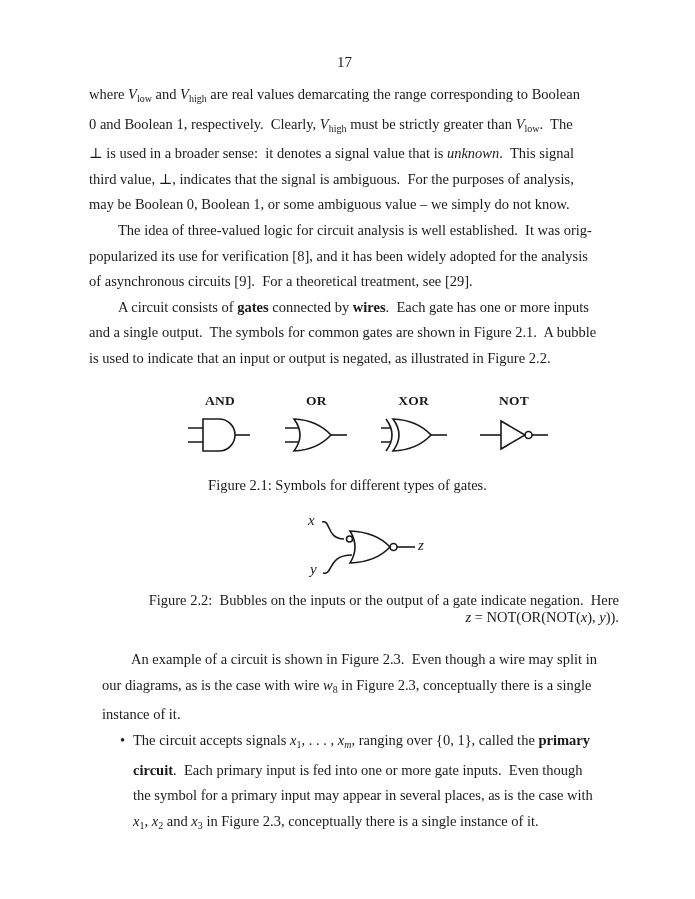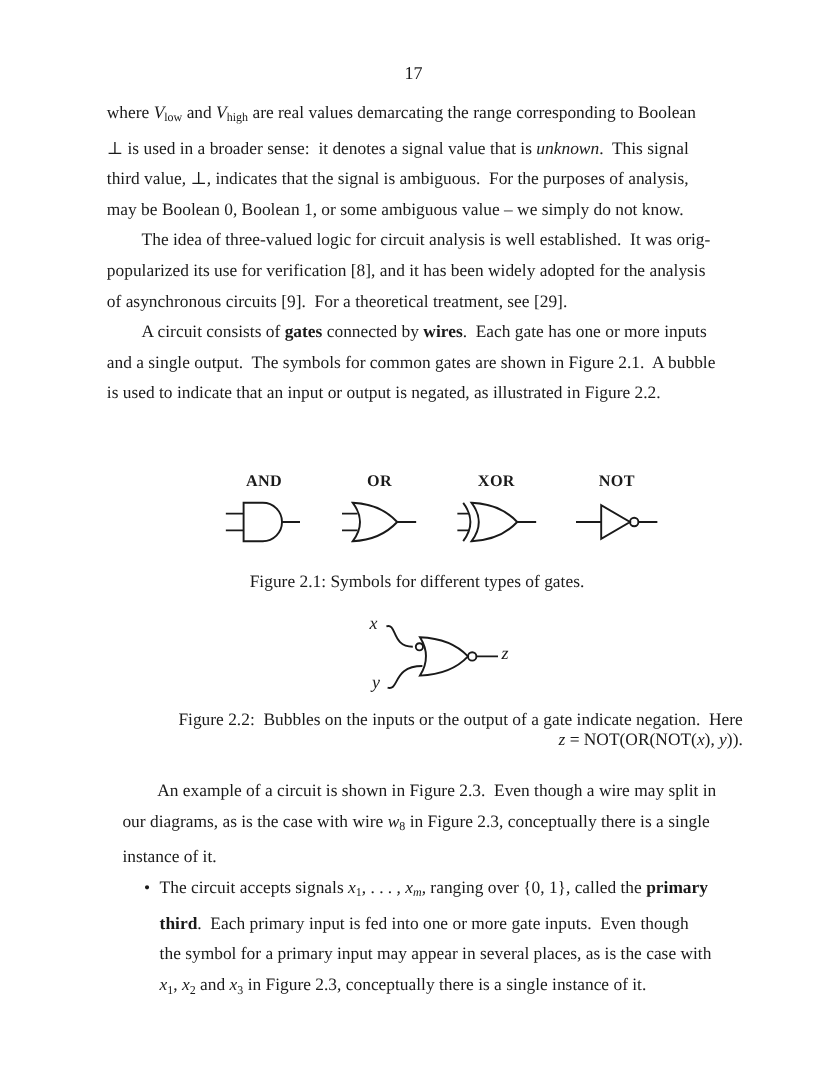--- a/index.html
+++ b/index.html
@@ -39,20 +39,21 @@
   #bullet-item .bmark{position:absolute;left:0;top:0;line-height:25.6px;font-size:14.5px;}
   #bullet-item .blines{margin-left:13px;}
 </style>
 </head>
 <body>
 
 <div class="abs" id="page-number">17</div>
 
 <div class="abs textblock" id="body-1">
     <div class="tline"><span>where </span><span class="s-i">V</span><span class="s-sub">low</span><span> and </span><span class="s-i">V</span><span class="s-sub">high</span><span> are real values demarcating the range corresponding to Boolean</span></div>
+    <div class="tline"><span>0 and Boolean 1, respectively.  Clearly, </span><span class="s-i">V</span><span class="s-sub">high</span><span> must be strictly greater than </span><span class="s-i">V</span><span class="s-sub">low</span><span>.  The</span></div>
     <div class="tline"><span>⊥ is used in a broader sense:  it denotes a signal value that is </span><span class="s-i">unknown</span><span>.  This signal</span></div>
     <div class="tline"><span>third value, ⊥, indicates that the signal is ambiguous.  For the purposes of analysis,</span></div>
     <div class="tline"><span>may be Boolean 0, Boolean 1, or some ambiguous value – we simply do not know.</span></div>
     <div class="tline"><span class="s-ind"></span><span>The idea of three-valued logic for circuit analysis is well established.  It was orig-</span></div>
     <div class="tline"><span>popularized its use for verification [8], and it has been widely adopted for the analysis</span></div>
     <div class="tline"><span>of asynchronous circuits [9].  For a theoretical treatment, see [29].</span></div>
     <div class="tline"><span class="s-ind"></span><span>A circuit consists of </span><span class="s-b">gates</span><span> connected by </span><span class="s-b">wires</span><span>.  Each gate has one or more inputs</span></div>
     <div class="tline"><span>and a single output.  The symbols for common gates are shown in Figure 2.1.  A bubble</span></div>
     <div class="tline"><span>is used to indicate that an input or output is negated, as illustrated in Figure 2.2.</span></div>
   </div>
@@ -118,17 +119,17 @@
 <div class="abs textblock" id="body-2">
     <div class="tline"><span class="s-ind"></span><span>An example of a circuit is shown in Figure 2.3.  Even though a wire may split in</span></div>
     <div class="tline"><span>our diagrams, as is the case with wire </span><span class="s-i">w</span><span class="s-sub">8</span><span> in Figure 2.3, conceptually there is a single</span></div>
     <div class="tline"><span>instance of it.</span></div>
   </div>
 
 <div class="abs textblock" id="bullet-item">
   <span class="bmark">•</span>
   <div class="blines">
       <div class="tline"><span>The circuit accepts signals </span><span class="s-i">x</span><span class="s-sub">1</span><span>, . . . , </span><span class="s-i">x</span><span class="s-isub">m</span><span>, ranging over {0, 1}, called the </span><span class="s-b">primary</span></div>
-      <div class="tline"><span class="s-b">third</span><span>.  Each primary input is fed into one or more gate inputs.  Even though</span></div>
+      <div class="tline"><span class="s-b">circuit</span><span>.  Each primary input is fed into one or more gate inputs.  Even though</span></div>
       <div class="tline"><span>the symbol for a primary input may appear in several places, as is the case with</span></div>
       <div class="tline"><span class="s-i">x</span><span class="s-sub">1</span><span>, </span><span class="s-i">x</span><span class="s-sub">2</span><span> and </span><span class="s-i">x</span><span class="s-sub">3</span><span> in Figure 2.3, conceptually there is a single instance of it.</span></div>
     </div>
 </div>
 
 </body></html>

